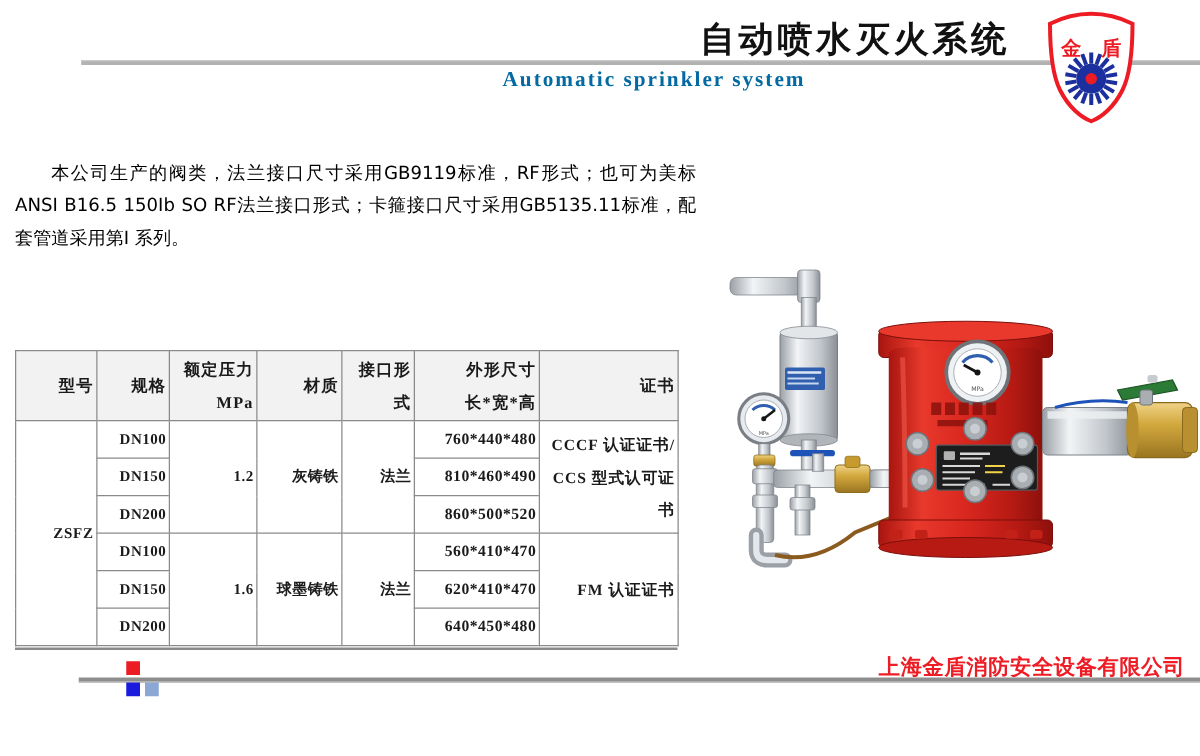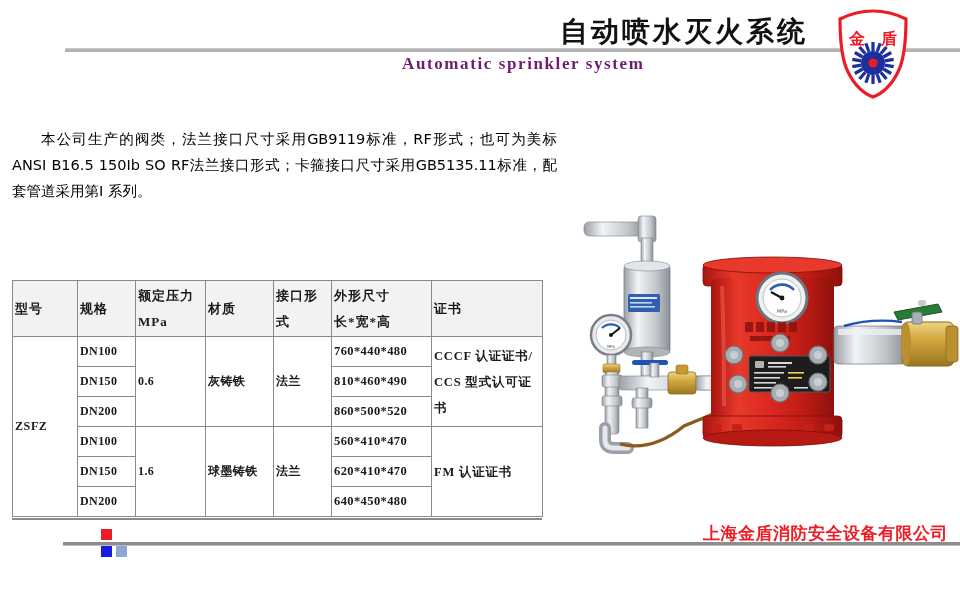--- a/index.html
+++ b/index.html
@@ -45,21 +45,21 @@
     text-align: center;
   }
   #header-title-en {
     position: absolute;
     left: 402px;
     top: 54px;
     font-family: "Liberation Serif", "DejaVu Serif", serif;
     font-weight: bold;
     font-size: 17px;
     letter-spacing: 1.6px;
-    color: #701a75;
+    color: #0369a1;
     white-space: nowrap;
   }
 
   
   #logo {
     position: absolute;
     left: 826px;
     top: 8px;
     width: 94px;
     height: 92px;
@@ -93,21 +93,21 @@
   table.spec {
     border-collapse: collapse;
     width: 530px;
     font-family: "Liberation Serif", "DejaVu Serif", serif;
     font-size: 12px;
     color: #1a1a1a;
     table-layout: fixed;
   }
   table.spec th, table.spec td {
     border: 1px solid #8a8a8a;
-    text-align: left;
+    text-align: right;
     vertical-align: middle;
     padding: 0 2px;
   }
   table.spec thead th {
     background: #f2f2f2;
     height: 55px;
     font-weight: bold;
     font-size: 13px;
     letter-spacing: 1px;
     line-height: 20px;
@@ -336,21 +336,21 @@
         <th>
           <span class="l1">证书</span>
         </th>
       </tr>
     </thead>
     <tbody>
 
       <tr>
         <td class="model" rowspan="6">ZSFZ</td>
         <td>DN100</td>
-        <td rowspan="3">0.6</td>
+        <td rowspan="3">1.2</td>
         <td rowspan="3">灰铸铁</td>
         <td rowspan="3">法兰</td>
         <td class="dim">760*440*480</td>
         <td class="cert" rowspan="3">
           <span>CCCF 认证证书/</span><br>
           <span>CCS 型式认可证书</span>
         </td>
       </tr>
       <tr>
         <td>DN150</td>

